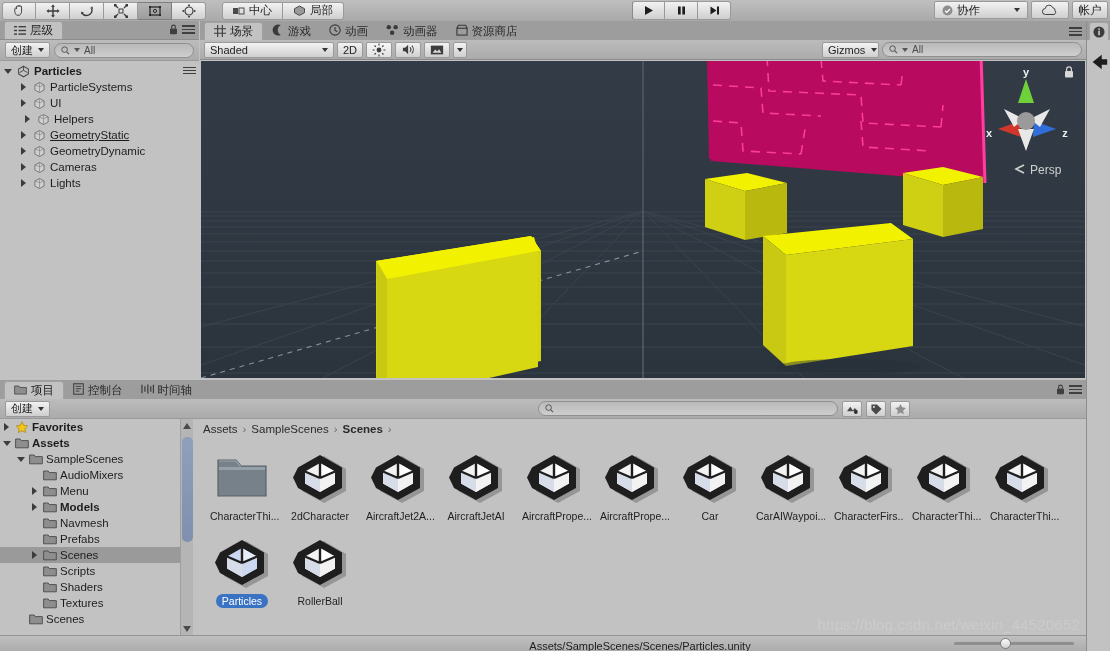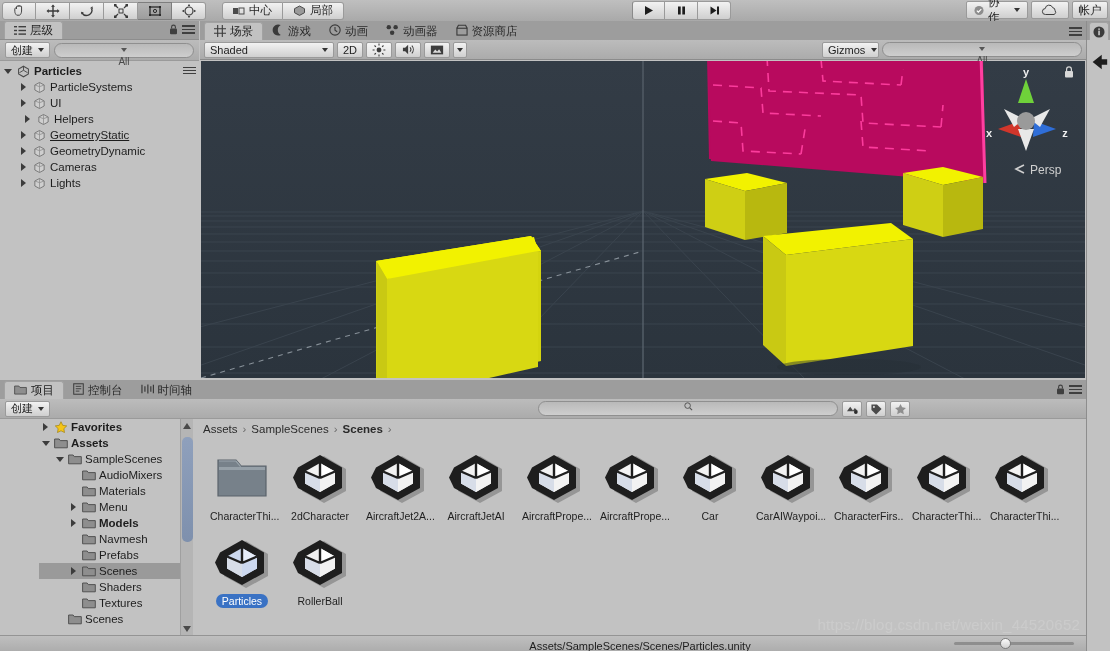--- a/index.html
+++ b/index.html
@@ -17,21 +17,21 @@
     background:linear-gradient(#f2f2f2,#cfcfcf);
     border:1px solid #9a9a9a; border-radius:2px;
     display:flex; align-items:center; justify-content:center;
     cursor:default; color:#1d1d1d;
   }
   .btn.on { background:linear-gradient(#b3b3b3,#9d9d9d); border-color:#7e7e7e; }
   .sfield {
     background:linear-gradient(#b9b9b9,#cecece);
     border:1px solid #8f8f8f; border-radius:8px;
     height:15px; display:flex; align-items:center;
-    padding:0 6px; color:#4a4a4a; font-size:10px;flex-direction:column;
+    padding:0 6px; color:#4a4a4a; font-size:10px;
   }
   .tab {
     display:flex; align-items:center; gap:4px;
     padding:0 9px; height:18px; font-size:11.5px;
     border-top-left-radius:3px; border-top-right-radius:3px;
     color:#222;
   }
   .tab.active { background:#c2c2c2; border:1px solid #a2a2a2; border-bottom:none; }
   .tab.idle { color:#2a2a2a; }
   .paneltabbar { height:19px; background:#9d9d9d; display:flex; align-items:flex-end; padding-left:4px; }
@@ -77,21 +77,21 @@
                   background:linear-gradient(#bcbcbc,#ababab); border-bottom:1px solid #8b8b8b; }
   .scenetoolrow .btn { height:16px; }
   .ddl { display:flex; align-items:center; justify-content:space-between; padding:0 5px; min-width:auto; gap:6px; }
   .caret { width:0;height:0;border-left:3px solid transparent;border-right:3px solid transparent;border-top:4px solid #333; }
   #viewport { position:absolute; left:1px; top:40px; width:884px; height:317px; overflow:hidden; background:#2f3841; }
 
   
   #project { position:absolute; left:0; top:380px; width:1086px; height:271px; background:#c2c2c2; }
   .ptoolrow { height:20px; display:flex; align-items:center; gap:4px; padding:0 5px;
               background:linear-gradient(#bcbcbc,#ababab); border-bottom:1px solid #9a9a9a; }
-  #ptree { position:absolute; left:0; top:39px; width:193px; bottom:16px; background:#c2c2c2; overflow:hidden;padding-left:39px; }
+  #ptree { position:absolute; left:0; top:39px; width:193px; bottom:16px; background:#c2c2c2; overflow:hidden; }
   .trow { height:16px; display:flex; align-items:center; gap:3px; font-size:11.5px; white-space:nowrap; }
   .trow.sel { background:#9a9a9a; }
   .folder { width:14px; height:12px; flex:none; }
   #pgrid { position:absolute; left:195px; top:39px; right:0; bottom:16px; background:#c2c2c2; }
   .bcrumb { height:19px; display:flex; align-items:center; gap:5px; padding:0 8px;
             font-size:11.5px; color:#2b2b2b; background:#c2c2c2; }
   .bcsep { color:#6d6d6d; }
   .bcrumb .cur { font-weight:bold; }
   .assets { display:flex; flex-wrap:wrap; padding:10px 0 0 8px; gap:0px; }
   .acell { width:78px; display:flex; flex-direction:column; align-items:center; gap:3px; margin-bottom:10px; }
@@ -198,21 +198,21 @@
       </div>
       <div class="btn">
         <svg width="13" height="13" viewBox="0 0 13 13">
             <path d="M2.5 2.5l6 4-6 4z" fill="#1d1d1d"></path>
             <rect x="9" y="2.5" width="2" height="8" fill="#1d1d1d"></rect>
           </svg>
       </div>
     </div>
 
     <div class="rightgroup">
-      <div class="btn" style="width:62px; justify-content:space-between;">
+      <div class="btn" style="width:94px; justify-content:space-between;">
         <span style="display:flex;align-items:center;gap:4px;">
           <svg width="11" height="11" viewBox="0 0 12 12">
               <circle cx="6" cy="6" r="5.4" fill="#8d8d8d"></circle>
               <path d="M3.4 6.2l1.8 1.8 3.5-3.7" fill="none" stroke="#fff" stroke-width="1.4"></path>
             </svg>
           <span>协作</span>
         </span>
         <span class="caret"></span>
       </div>
       <div class="btn" style="width:38px;">
@@ -662,27 +662,20 @@
           <span style="">SampleScenes</span>
         </div>
         <div class="trow" style="padding-left: 31px;">
           <span class="foldarrow none"></span>
           <svg class="folder" viewBox="0 0 14 12">
             <path d="M.6 2h4.5l1.2 1.6h7v7.2H.6z" fill="#8e8e8e" stroke="#4a4a4a" stroke-width=".9"></path>
           </svg>
           <span style="">AudioMixers</span>
         </div>
         <div class="trow" style="padding-left: 31px;">
-          <span class="foldarrow none"></span>
-          <svg class="folder" viewBox="0 0 14 12">
-            <path d="M.6 2h4.5l1.2 1.6h7v7.2H.6z" fill="#8e8e8e" stroke="#4a4a4a" stroke-width=".9"></path>
-          </svg>
-          <span style="">Materials</span>
-        </div>
-        <div class="trow" style="padding-left: 31px;">
           <span class="foldarrow"></span>
           <svg class="folder" viewBox="0 0 14 12">
             <path d="M.6 2h4.5l1.2 1.6h7v7.2H.6z" fill="#8e8e8e" stroke="#4a4a4a" stroke-width=".9"></path>
           </svg>
           <span style="">Menu</span>
         </div>
         <div class="trow" style="padding-left: 31px; font-weight: bold;">
           <span class="foldarrow"></span>
           <svg class="folder" viewBox="0 0 14 12">
             <path d="M.6 2h4.5l1.2 1.6h7v7.2H.6z" fill="#8e8e8e" stroke="#4a4a4a" stroke-width=".9"></path>
@@ -702,20 +695,27 @@
             <path d="M.6 2h4.5l1.2 1.6h7v7.2H.6z" fill="#8e8e8e" stroke="#4a4a4a" stroke-width=".9"></path>
           </svg>
           <span style="">Prefabs</span>
         </div>
         <div class="trow sel" style="padding-left: 31px;">
           <span class="foldarrow"></span>
           <svg class="folder" viewBox="0 0 14 12">
             <path d="M.6 2h4.5l1.2 1.6h7v7.2H.6z" fill="#8e8e8e" stroke="#4a4a4a" stroke-width=".9"></path>
           </svg>
           <span style="">Scenes</span>
+        </div>
+        <div class="trow" style="padding-left: 31px;">
+          <span class="foldarrow none"></span>
+          <svg class="folder" viewBox="0 0 14 12">
+            <path d="M.6 2h4.5l1.2 1.6h7v7.2H.6z" fill="#8e8e8e" stroke="#4a4a4a" stroke-width=".9"></path>
+          </svg>
+          <span style="">Scripts</span>
         </div>
         <div class="trow" style="padding-left: 31px;">
           <span class="foldarrow none"></span>
           <svg class="folder" viewBox="0 0 14 12">
             <path d="M.6 2h4.5l1.2 1.6h7v7.2H.6z" fill="#8e8e8e" stroke="#4a4a4a" stroke-width=".9"></path>
           </svg>
           <span style="">Shaders</span>
         </div>
         <div class="trow" style="padding-left: 31px;">
           <span class="foldarrow none"></span>

